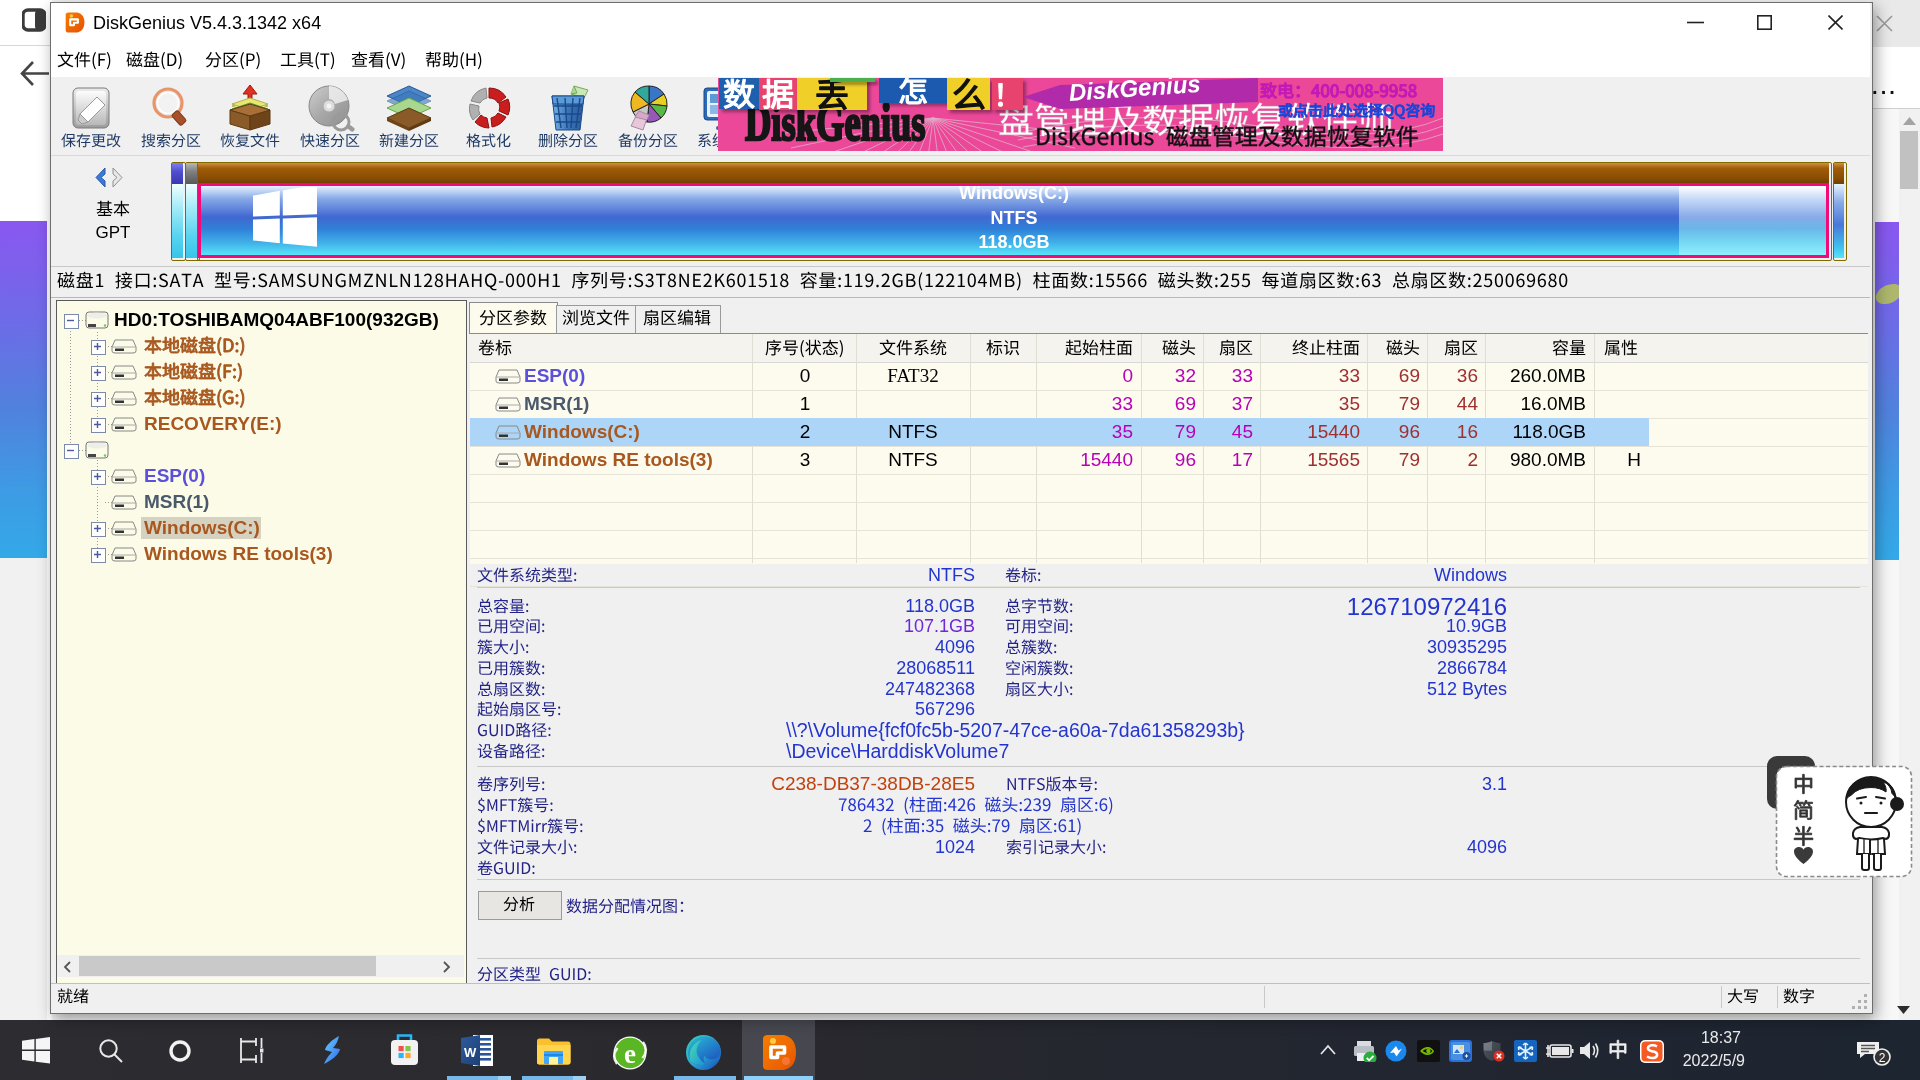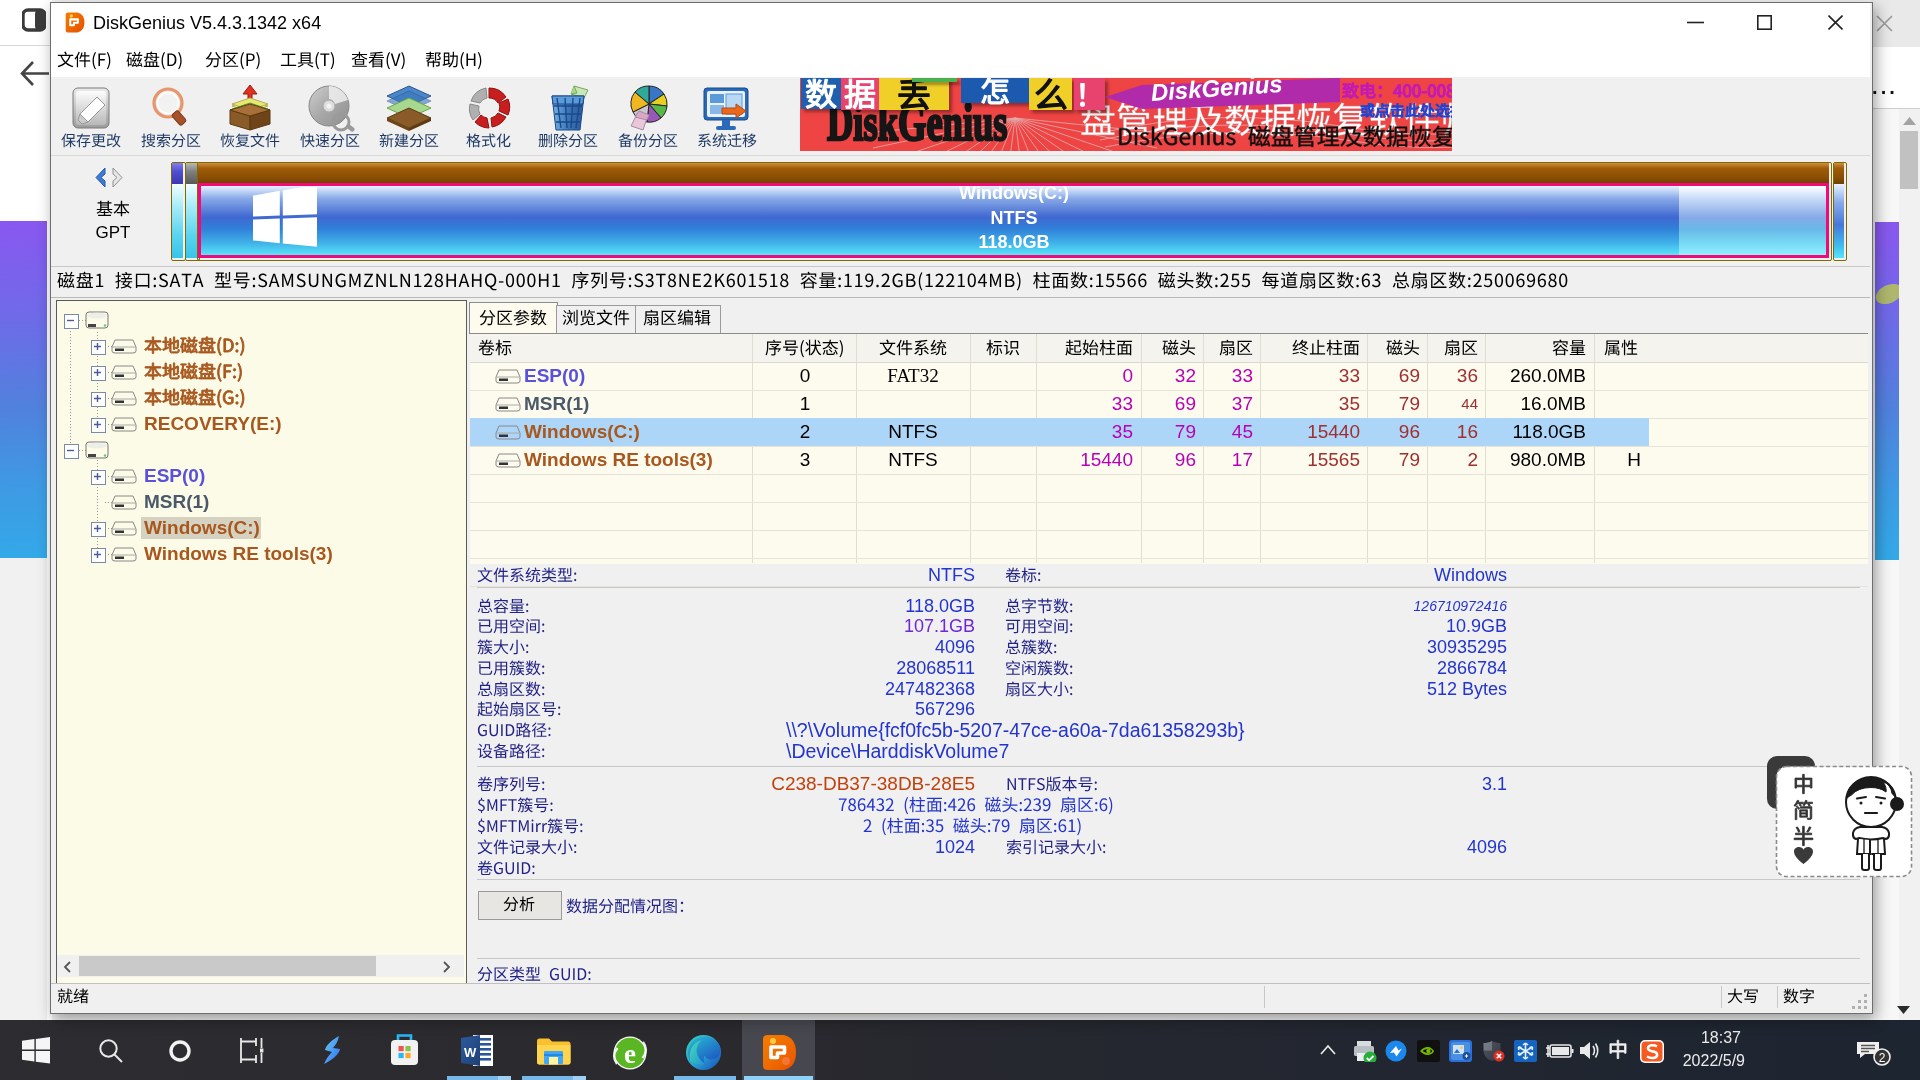--- a/index.html
+++ b/index.html
@@ -692,21 +692,21 @@
 <div class="a" style="left:697.0px;top:131.3px;">
       <svg width="60.0" height="24" viewBox="0 0 60.0 24">
         <g fill="#1e3a64" transform="translate(0 15) scale(0.015000 -0.015000)">
           <use href="#g40" x="0"></use>
           <use href="#g41" x="1000"></use>
           <use href="#g42" x="2000"></use>
           <use href="#g43" x="3000"></use>
         </g>
       </svg>
     </div>
-<div class="a" style="left:800px;top:78px;width:652px;height:73px;background:#ef4444;overflow:hidden">
+<div class="a" style="left:718px;top:78px;width:725px;height:73px;background:#ec4899;overflow:hidden">
       <svg class="a" style="left:0px;top:0px" width="725" height="73" viewBox="0 0 725 73">
         <g stroke="#dcdcdc" stroke-width="0.8" fill="none" opacity="0.7">
           <path d="M215 40 L67 55"></path>
           <path d="M215 40 L73 70"></path>
           <path d="M215 40 L83 85"></path>
           <path d="M215 40 L96 98"></path>
           <path d="M215 40 L113 110"></path>
           <path d="M215 40 L133 119"></path>
           <path d="M215 40 L154 127"></path>
           <path d="M215 40 L178 132"></path>
@@ -1025,20 +1025,21 @@
 <svg class="a" style="left:64px;top:314px" width="13" height="13" viewBox="0 0 13 13">
       <path d="M3 6.5 H10 " stroke="#4a5a9a" stroke-width="1.4"></path>
     </svg>
 <div class="a" style="left:79px;top:320px;width:7px;height:1px;background-image:repeating-linear-gradient(90deg,#9a9a9a 0 1px,transparent 1px 3px);"></div>
 <svg class="a" style="left:85px;top:309px" width="24" height="22" viewBox="0 0 24 22">
       <rect x="1" y="3" width="22" height="16" rx="3" fill="url(#hdg)" stroke="#777"></rect>
       <ellipse cx="12" cy="6.5" rx="10" ry="3" fill="#e8e8e8" opacity="0.7"></ellipse>
       <rect x="3" y="15" width="8" height="3" fill="#444"></rect>
       <circle cx="20" cy="16.5" r="1.2" fill="#6c6"></circle>
     </svg>
+<div class="a" style="font-size:19px;color:#000;font-weight:bold;top:305.9px;line-height:28.50px;left:114.0px;">HD0:TOSHIBAMQ04ABF100(932GB)</div>
 <div class="a" style="left:91px;top:340px;width:13px;height:13px;border:1px solid #7a8aa8;background:#fff;"></div>
 <svg class="a" style="left:91px;top:340px" width="13" height="13" viewBox="0 0 13 13">
       <path d="M3 6.5 H10 M6.5 3 V10" stroke="#4a5a9a" stroke-width="1.4"></path>
     </svg>
 <div class="a" style="left:105px;top:346px;width:7px;height:1px;background-image:repeating-linear-gradient(90deg,#9a9a9a 0 1px,transparent 1px 3px);"></div>
 <svg class="a" style="left:111px;top:339px" width="26" height="15" viewBox="0 0 26 15">
       <path d="M4 1 H22 L25 8 V12 Q25 14 22 14 H4 Q1 14 1 12 V8 Z" fill="url(#ptg)" stroke="#888"></path>
       <path d="M1 8 H25" stroke="#aaa"></path>
       <rect x="4" y="9.5" width="9" height="2.5" fill="#333"></rect>
     </svg>
@@ -1349,21 +1350,21 @@
       <path d="M1 8 H25" stroke="#aaa"></path>
       <rect x="4" y="9.5" width="9" height="2.5" fill="#333"></rect>
     </svg>
 <div class="a" style="font-size:19px;color:#4a5a6a;font-weight:bold;top:389.9px;line-height:28.50px;left:524.0px;">MSR(1)</div>
 <div class="a" style="font-size:19px;color:#000;top:389.9px;line-height:28.50px;left:0;width:1610px;text-align:center;">1</div>
 <div class="a" style="font-size:19px;color:#b800b8;top:389.9px;line-height:28.50px;right:787.0px;">33</div>
 <div class="a" style="font-size:19px;color:#b800b8;top:389.9px;line-height:28.50px;right:724.0px;">69</div>
 <div class="a" style="font-size:19px;color:#b800b8;top:389.9px;line-height:28.50px;right:667.0px;">37</div>
 <div class="a" style="font-size:19px;color:#a03030;top:389.9px;line-height:28.50px;right:560.0px;">35</div>
 <div class="a" style="font-size:19px;color:#a03030;top:389.9px;line-height:28.50px;right:500.0px;">79</div>
-<div class="a" style="font-size:15px;color:#a03030;top:389.9px;line-height:28.50px;right:442.0px;">44</div>
+<div class="a" style="font-size:19px;color:#a03030;top:389.9px;line-height:28.50px;right:442.0px;">44</div>
 <div class="a" style="font-size:19px;color:#000;top:389.9px;line-height:28.50px;right:334.0px;">16.0MB</div>
 <div class="a" style="left:470px;top:418px;width:1398px;height:1px;background:#e6e4d8;"></div>
 <div class="a" style="left:470px;top:418px;width:1179px;height:28px;background:#acd5f8;"></div>
 <svg class="a" style="left:495px;top:425px" width="26" height="15" viewBox="0 0 26 15">
       <path d="M4 1 H22 L25 8 V12 Q25 14 22 14 H4 Q1 14 1 12 V8 Z" fill="url(#ptg)" stroke="#888"></path>
       <path d="M1 8 H25" stroke="#aaa"></path>
       <rect x="4" y="9.5" width="9" height="2.5" fill="#333"></rect>
     </svg>
 <div class="a" style="font-size:19px;color:#a8581e;font-weight:bold;top:417.9px;line-height:28.50px;left:524.0px;">Windows(C:)</div>
 <div class="a" style="font-size:19px;color:#000;top:417.9px;line-height:28.50px;left:0;width:1610px;text-align:center;">2</div>
@@ -1523,21 +1524,21 @@
       <svg width="68.4" height="26" viewBox="0 0 68.4 26">
         <g fill="#232387" transform="translate(0 16) scale(0.016000 -0.016000)">
           <use href="#g113" x="0"></use>
           <use href="#g148" x="1000"></use>
           <use href="#g149" x="2000"></use>
           <use href="#g47" x="3000"></use>
           <use href="#g86" x="4000"></use>
         </g>
       </svg>
     </div>
-<div class="a" style="font-size:14px;color:#2335ce;top:592.7px;line-height:27.00px;right:413.0px;font-style:italic;">126710972416</div>
+<div class="a" style="font-size:24px;color:#2335ce;top:592.7px;line-height:27.00px;right:413.0px;">126710972416</div>
 <div class="a" style="left:1005.0px;top:616.4px;">
       <svg width="68.4" height="26" viewBox="0 0 68.4 26">
         <g fill="#232387" transform="translate(0 16) scale(0.016000 -0.016000)">
           <use href="#g150" x="0"></use>
           <use href="#g138" x="1000"></use>
           <use href="#g139" x="2000"></use>
           <use href="#g140" x="3000"></use>
           <use href="#g86" x="4000"></use>
         </g>
       </svg>

